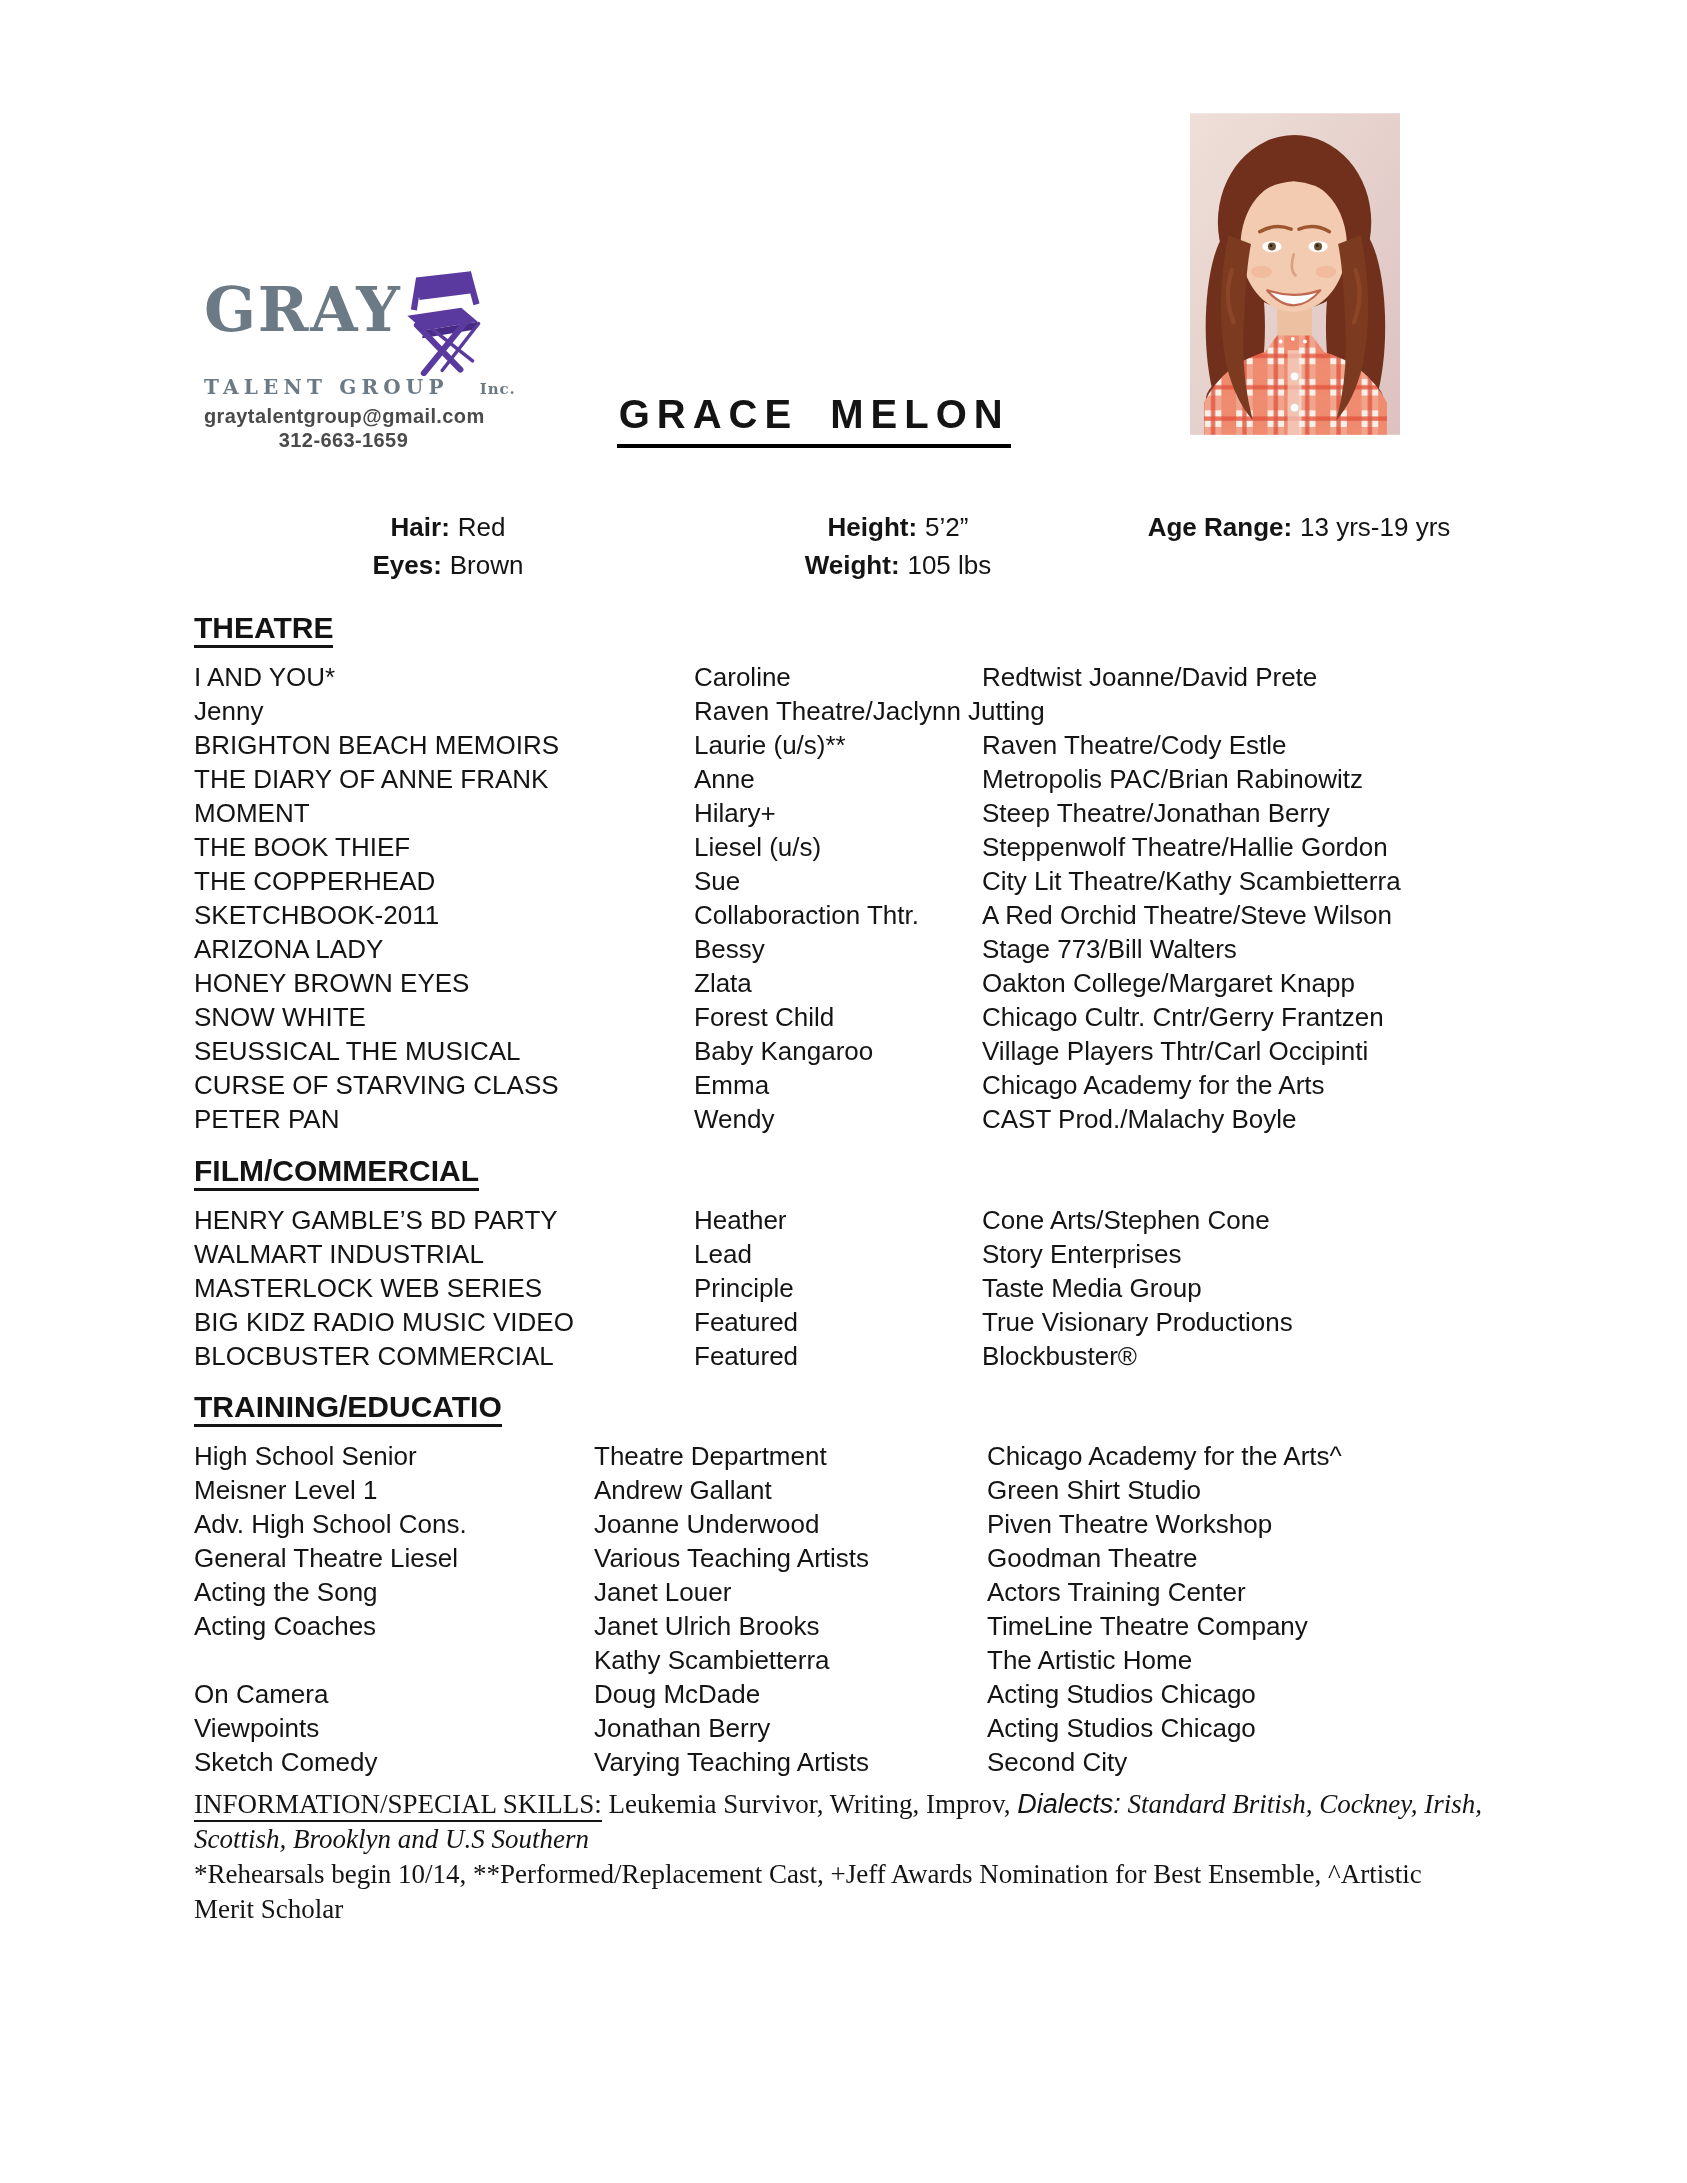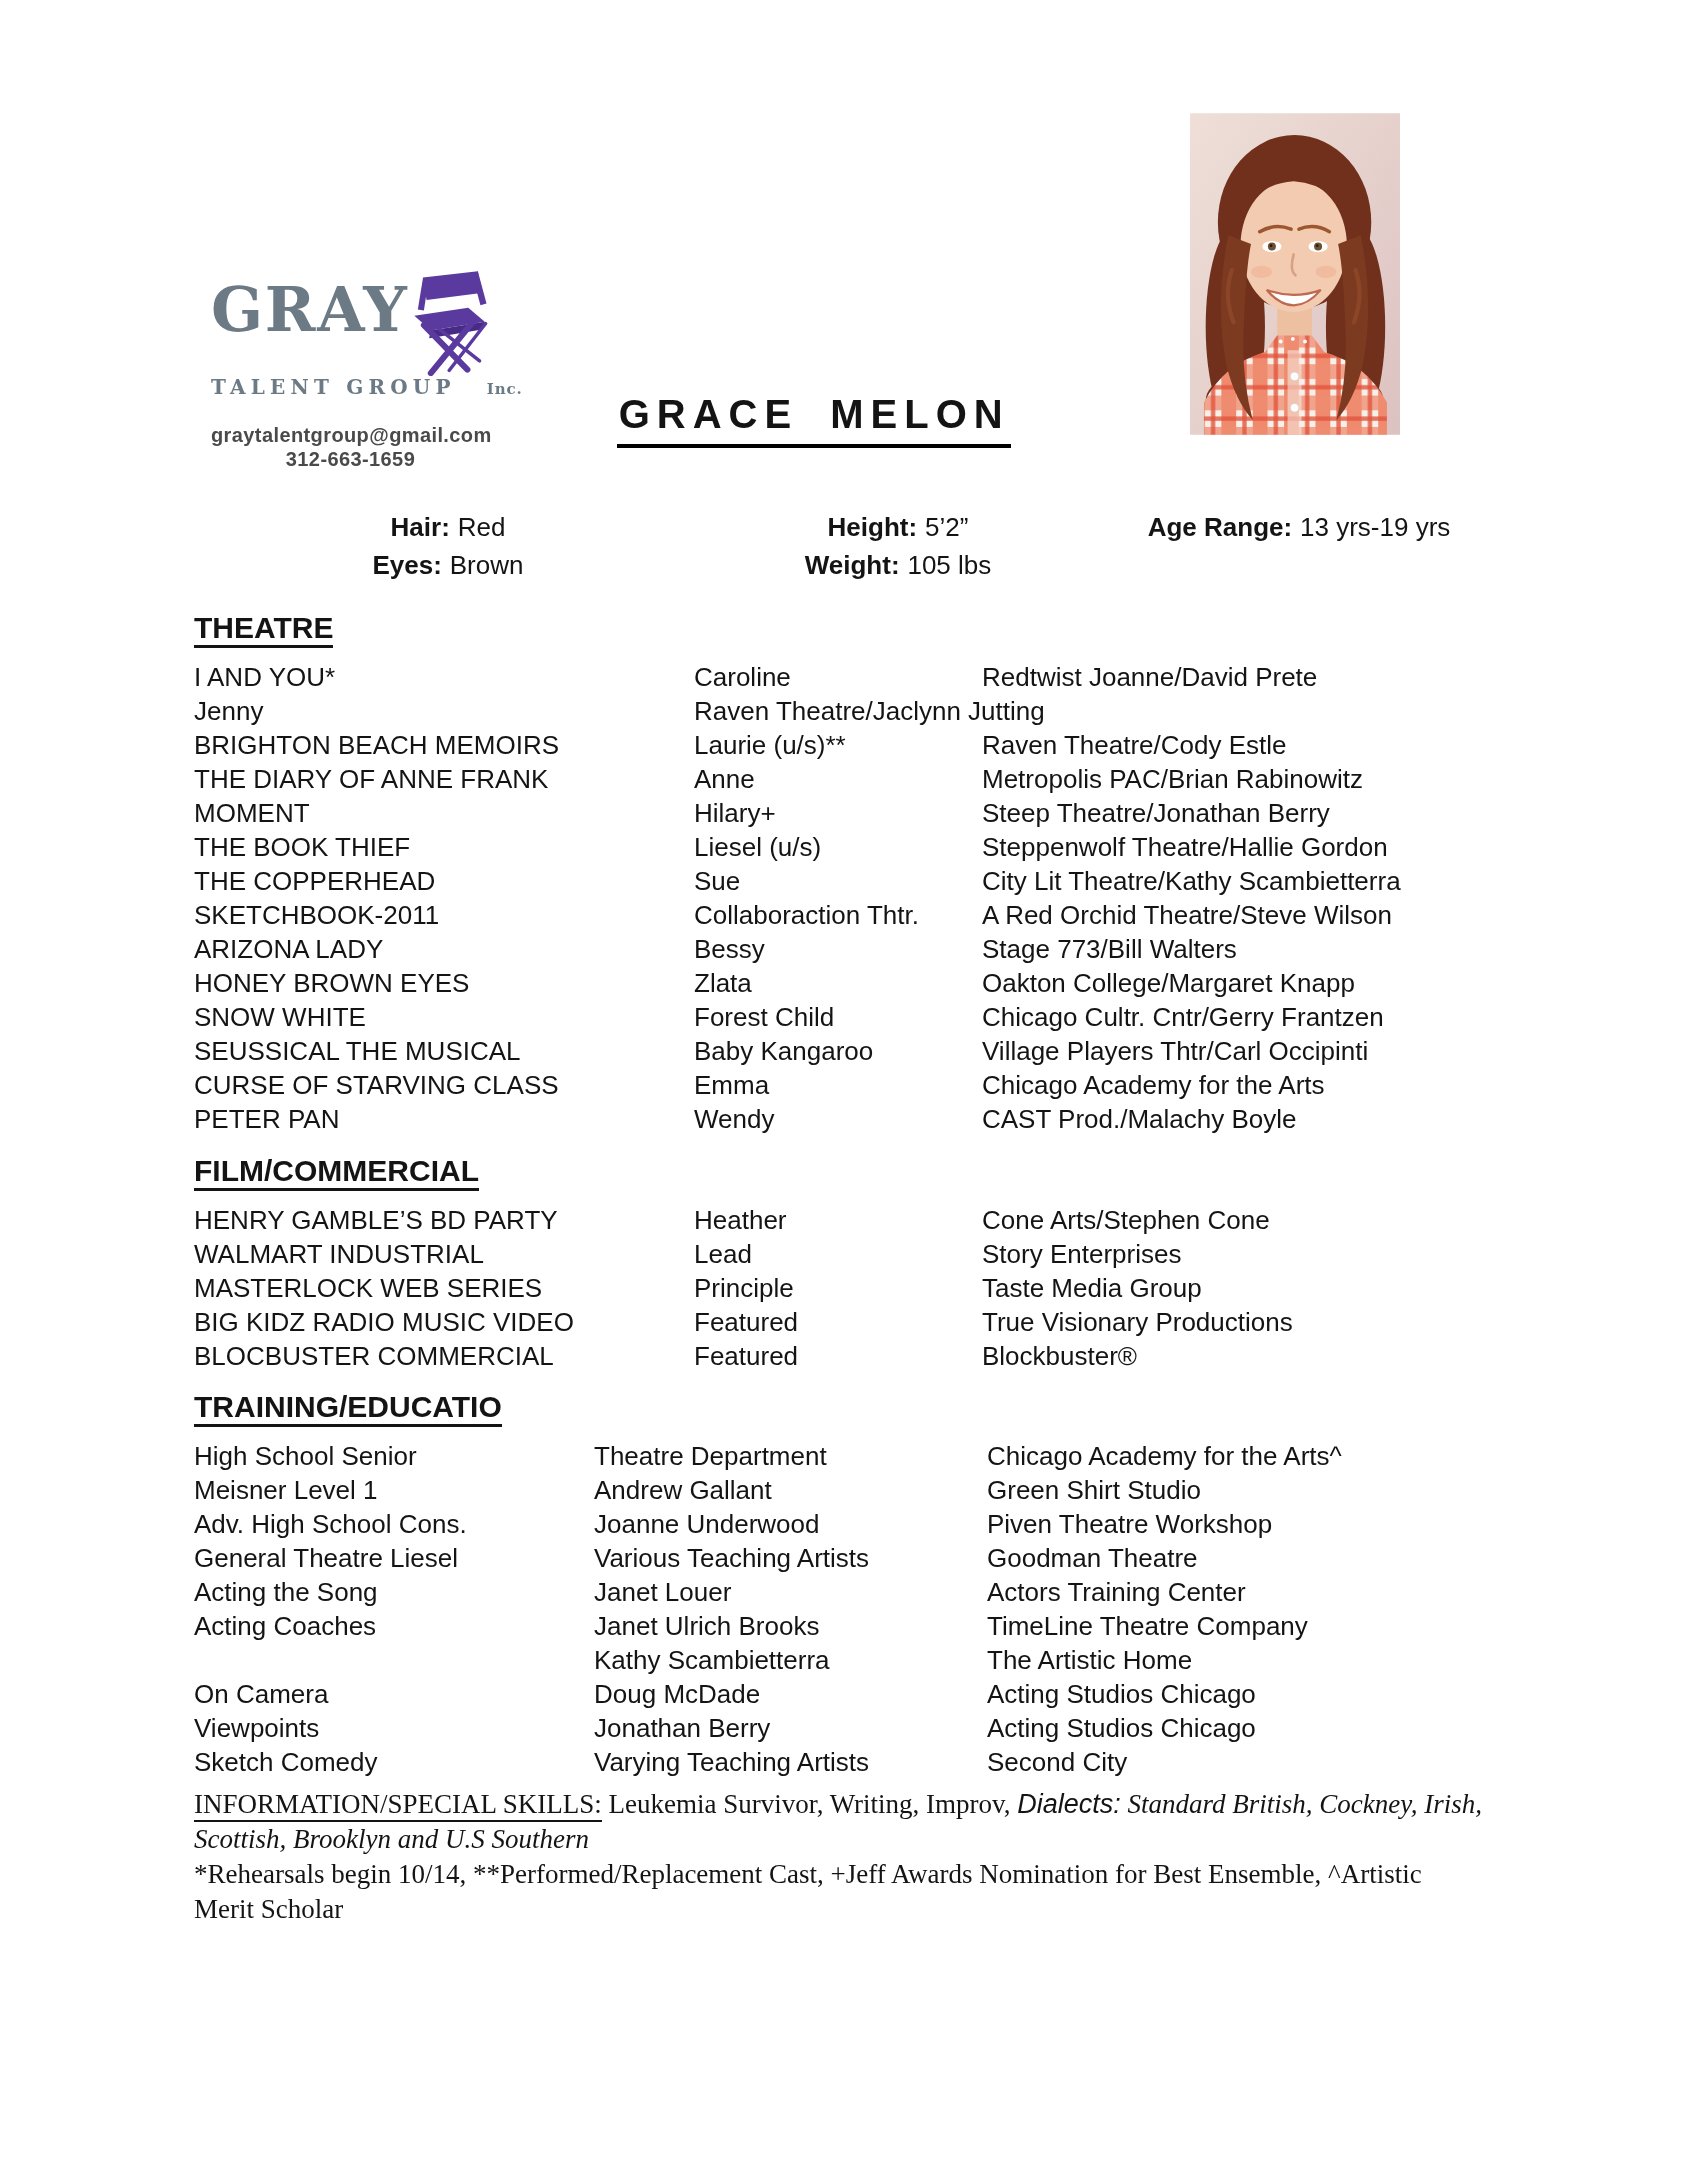--- a/index.html
+++ b/index.html
@@ -4,41 +4,41 @@
 <title>Resume</title>
 <style>
   * { margin:0; padding:0; box-sizing:border-box; }
   html,body { background:#ffffff; }
   .page {
     position:relative; width:1687px; height:2184px; background:#ffffff;
     font-family:"Liberation Sans", sans-serif; color:#141414; overflow:hidden;
   }
 
   
-  .logo { position:absolute; left:211px; top:276px; width:288px; }
+  .logo { position:absolute; left:204px; top:276px; width:288px; }
   .logo-top { display:flex; align-items:flex-start; }
   .logo-brand {
     font-family:"DejaVu Serif", serif; font-weight:bold;
     font-size:61px; line-height:68px; letter-spacing:1.7px; color:#6b7a85;
   }
   .logo-chair { margin-left:1.7px; margin-top:-5.2px; }
   .logo-subrow { display:flex; align-items:baseline; margin-top:-3.5px; }
   .logo-tagline {
     font-family:"DejaVu Serif", serif; font-weight:bold;
     font-size:20px; letter-spacing:5.2px; color:#6b7a85; white-space:nowrap;
   }
   .logo-inc {
     font-family:"DejaVu Serif", serif; font-weight:bold;
     font-size:15px; letter-spacing:0.9px; color:#6b7a85; margin-left:31px;
   }
   .logo-email, .logo-phone {
     text-align:center; width:279px; color:#4a4a4a; font-weight:bold;
     font-size:20px; line-height:23.6px; letter-spacing:0.4px;
   }
-  .logo-email { margin-top:25px; }
+  .logo-email { margin-top:6px; }
 
   
   .headshot { position:absolute; left:1190px; top:113px; width:210px; height:322px; }
 
   
   .name {
     position:absolute; left:617px; top:392px;
     font-size:40px; font-weight:bold; letter-spacing:7px; word-spacing:14px;
     border-bottom:4.4px solid #000; padding:0 1.7px 7px 1.7px; white-space:nowrap;
   }

